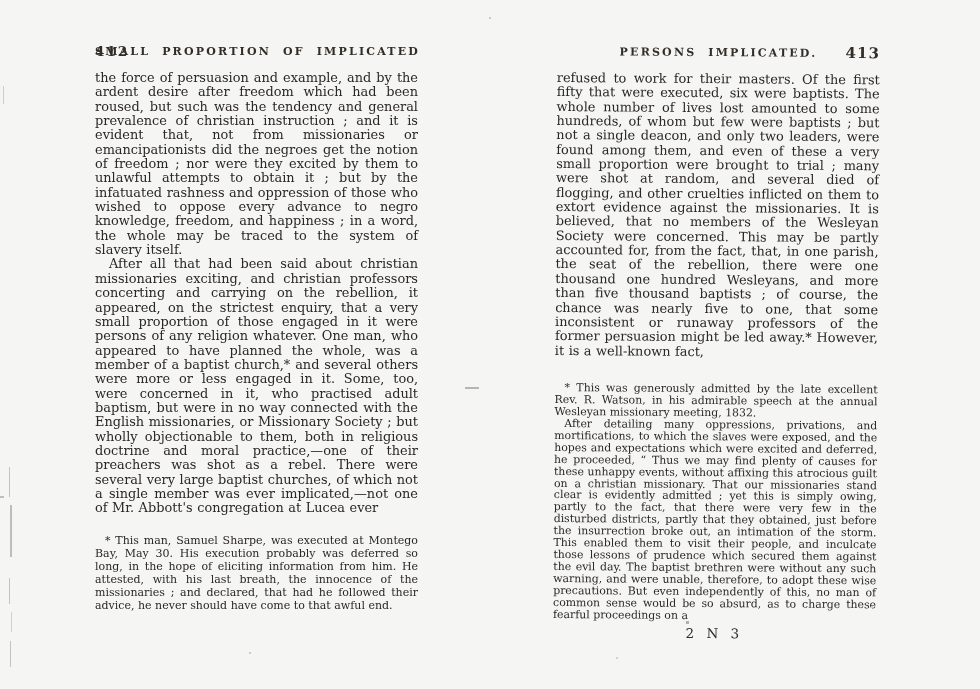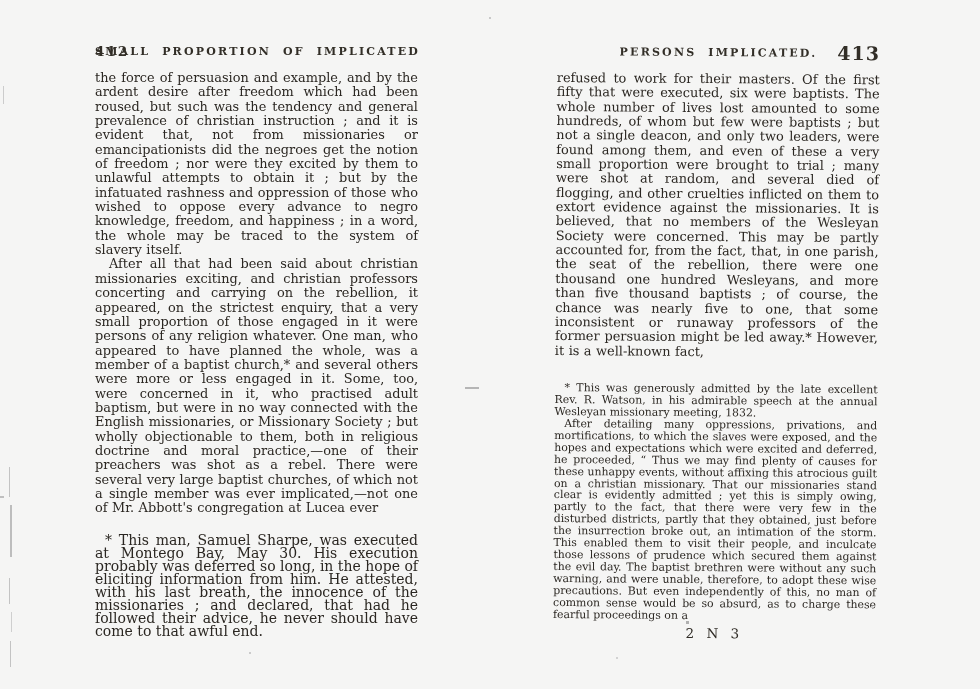--- a/index.html
+++ b/index.html
@@ -38,36 +38,36 @@
     white-space: nowrap;
   }
   .pagenum {
     position: absolute;
     top: 0;
     font-size: 13.5px;
     letter-spacing: 2px;
     line-height: 15px;
   }
   .pagenum-left  { left: 0; }
-  .pagenum-right { right: 0; font-size: 19px; letter-spacing: 1px; }
+  .pagenum-right { right: 0; font-size: 15px; letter-spacing: 1px; }
 
   .bodytext { margin-top: 11px; }
   .bodytext p {
     margin: 0;
     text-align: justify;
     font-size: 12.9px;
     line-height: 14.35px;
     word-spacing: 0.4px;
   }
   .indent { text-indent: 14px; }
 
   .footnote { text-align: justify; }
   .footnote-left {
     margin-top: 18px;
-    font-size: 14px;
+    font-size: 11px;
     line-height: 13px;
     text-indent: 10px;
   }
   .footnote-right { margin-top: 24px; }
   .footnote-right p {
     margin: 0;
     text-align: justify;
     font-size: 10.9px;
     line-height: 11.95px;
     text-indent: 10px;

